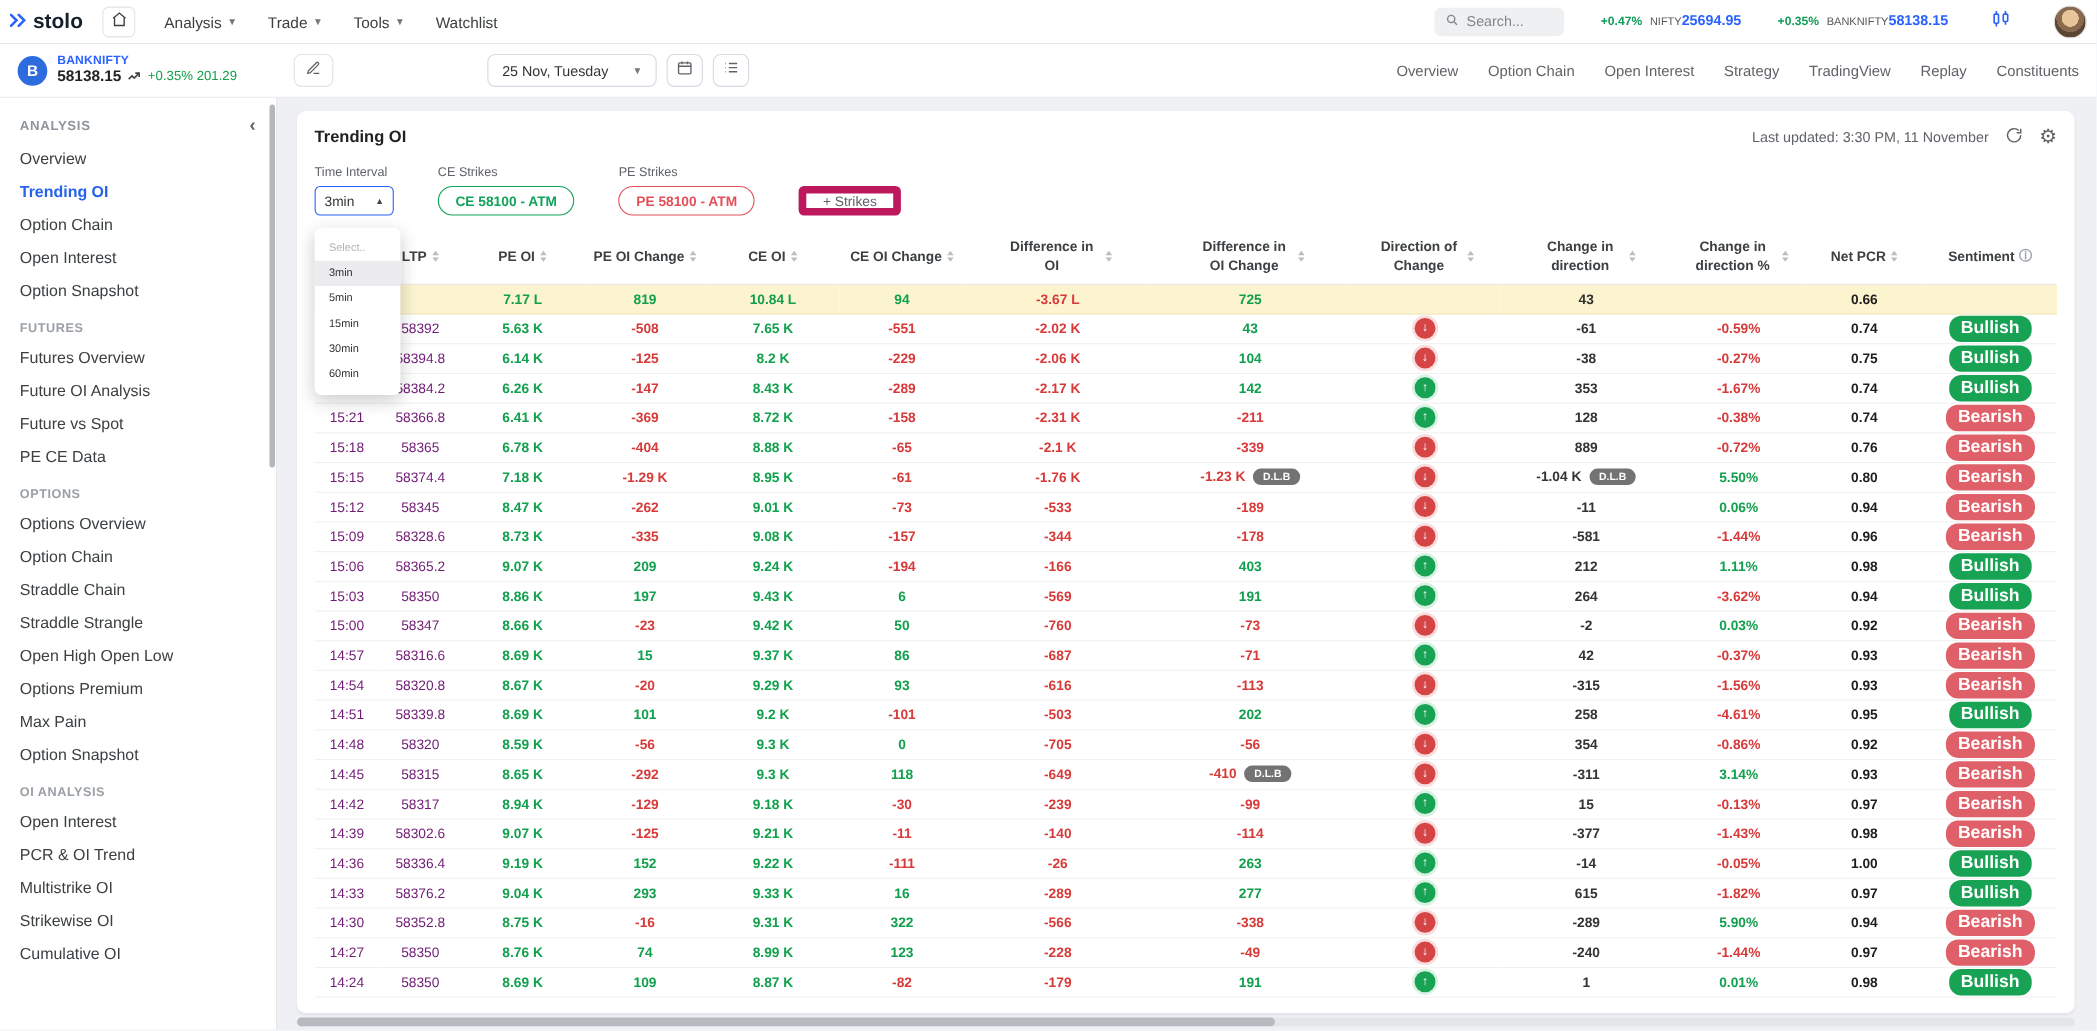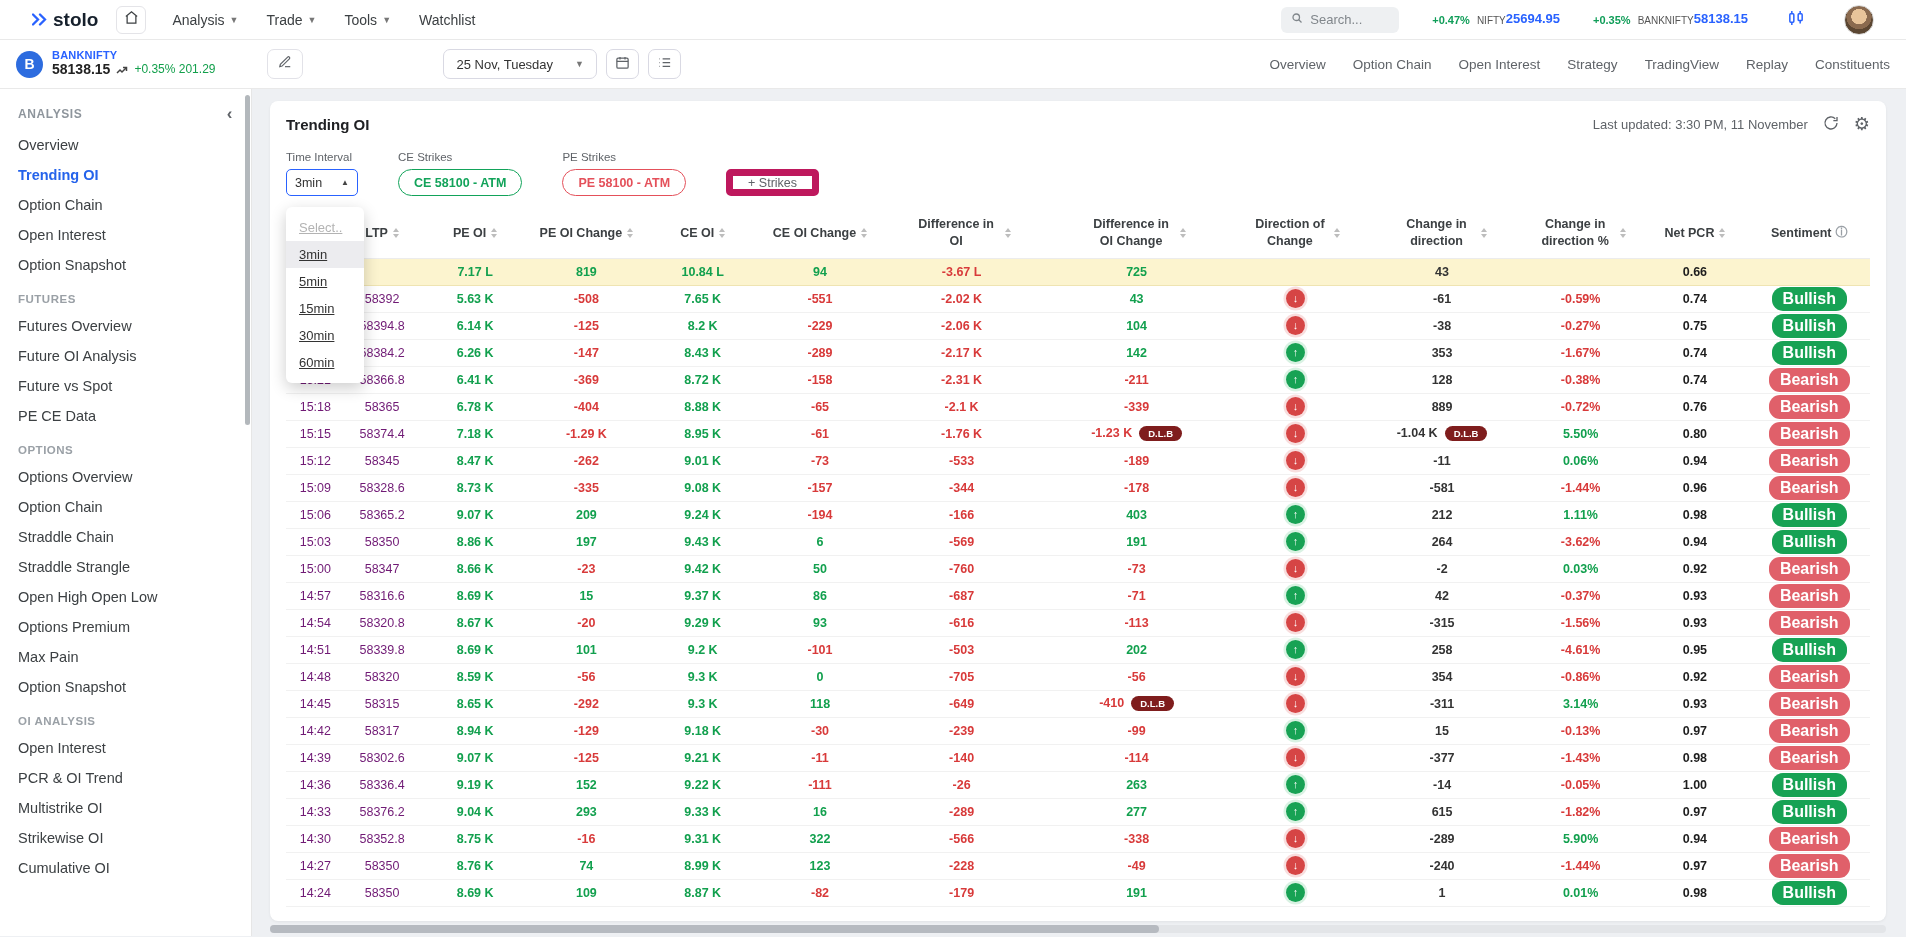--- a/index.html
+++ b/index.html
@@ -1,20 +1,20 @@
 <!DOCTYPE html>
 <html><head>
 <meta charset="utf-8">
 <style>
   * { box-sizing: border-box; margin: 0; padding: 0; }
   html,body { width:1906px; height:937px; overflow:hidden; }
   body { font-family:"Liberation Sans", sans-serif; background:#eef0f3; color:#333; }
 
   
-  .navbar { height:40px; background:#fff; border-bottom:1px solid #e9e9e9; display:flex; align-items:center; padding:0 32px; }
+  .navbar { height:40px; background:#fff; border-bottom:1px solid #e9e9e9; display:flex; align-items:center; padding:0 9px; }
   .nav-left { display:flex; align-items:center; gap:18px; }
   .logo { display:flex; align-items:center; gap:3px; font-weight:bold; font-size:19px; color:#16202c; }
   .home-btn { width:30px; height:28px; border:1px solid #e4e4e8; border-radius:6px; display:flex; align-items:center; justify-content:center; background:#fff; }
   .nav-menu { display:flex; gap:28px; font-size:14px; color:#3c4043; margin-left:26px; }
   .nav-menu .mi { display:flex; align-items:center; gap:5px; cursor:pointer; }
   .caret { font-size:9px; color:#777; }
   .nav-right { margin-left:auto; display:flex; align-items:center; gap:33px; }
   .search { width:118px; height:26px; background:#eef0f2; border-radius:6px; display:flex; align-items:center; gap:7px; padding:0 10px; color:#80868b; font-size:13px; }
   .ticker { display:flex; align-items:center; gap:7px; }
   .ticker .chg { color:#0f9d58; font-size:11px; font-weight:700; }
@@ -56,21 +56,21 @@
   .card-head-right { margin-left:auto; display:flex; align-items:center; gap:15px; color:#5f6368; font-size:13px; }
   .gear { font-size:18px; color:#5f6368; cursor:pointer; }
 
   
   .filters { display:flex; align-items:flex-end; gap:40px; padding:4px 0 14px 0; position:relative; }
   .fgroup { display:flex; flex-direction:column; gap:6px; position:relative; }
   .f-label { font-size:11.5px; color:#5f6368; }
   .ti-select { width:72px; height:27px; border:1.5px solid #2962ff; border-radius:5px; display:flex; align-items:center; justify-content:space-between; padding:0 8px; font-size:12.5px; color:#333; background:#fff; cursor:pointer; }
   .ti-caret { font-size:8px; color:#444; }
   .menu { position:absolute; top:56px; left:0; width:78px; background:#fff; border-radius:6px; box-shadow:0 5px 16px rgba(0,0,0,.2); padding:7px 0; z-index:30; }
-  .menu-item { padding:6px 13px; font-size:13px; color:#333; cursor:pointer;text-decoration:underline; }
+  .menu-item { padding:6px 13px; font-size:10px; color:#333; cursor:pointer; }
   .menu-item.placeholder { color:#b3b3b3; }
   .menu-item.selected { background:#ececef; }
   .chip { height:27px; border-radius:15px; padding:0 15px; display:inline-flex; align-items:center; font-size:12.5px; font-weight:700; background:#fff; cursor:pointer; }
   .chip.ce { border:1.5px solid #12a35a; color:#12a35a; }
   .chip.pe { border:1.5px solid #e4505a; color:#e4505a; }
   .strikes-btn { height:27px; border:7px solid #be185d; border-radius:5px; padding:0 15px; font-size:12.5px; color:#5f6368; background:#fff; cursor:pointer; }
 
   
   table { width:100%; border-collapse:collapse; table-layout:fixed; }
   thead th { font-size:12.5px; font-weight:700; color:#3c4043; padding:6px 3px 8px 3px; border-bottom:1px solid #ececec; text-align:center; vertical-align:middle; line-height:1.35; cursor:pointer; }
@@ -85,21 +85,21 @@
   tr.highlight td { background:#fcf4cf; border-bottom-color:#efe4b2; }
   .pos { color:#12a04e; }
   .neg { color:#d83a3a; }
   .pcr { color:#1d1d1d; font-weight:700; }
   .dir-badge { width:19px; height:19px; border-radius:50%; display:inline-flex; align-items:center; justify-content:center; color:#fff; font-size:11px; font-weight:700; line-height:1; }
   .dir-up { background:#17a254; box-shadow:0 0 0 2.5px #d9f2e3; }
   .dir-down { background:#d64545; box-shadow:0 0 0 2.5px #f8dede; }
   .sent { display:inline-block; min-width:54px; padding:3px 11px; border-radius:11px; color:#fff; font-size:16px; font-weight:700; }
   .sent.bullish { background:#17a254; }
   .sent.bearish { background:#e0606a; }
-  .dlb { display:inline-block; margin-left:7px; padding:2px 9px; border-radius:10px; background:#7f1d1d; color:#fff; font-size:9.5px; font-weight:700; vertical-align:middle; }
+  .dlb { display:inline-block; margin-left:7px; padding:2px 9px; border-radius:10px; background:#737373; color:#fff; font-size:9.5px; font-weight:700; vertical-align:middle; }
 
   .hscroll { position:absolute; bottom:3px; left:18px; right:20px; height:8px; background:#e3e5e8; border-radius:4px; }
   .hscroll .thumb { width:55%; height:100%; background:#b6bac0; border-radius:4px; }
 </style>
 </head>
 <body>
 
 <header class="navbar">
   <div class="nav-left">
     <div class="logo">

